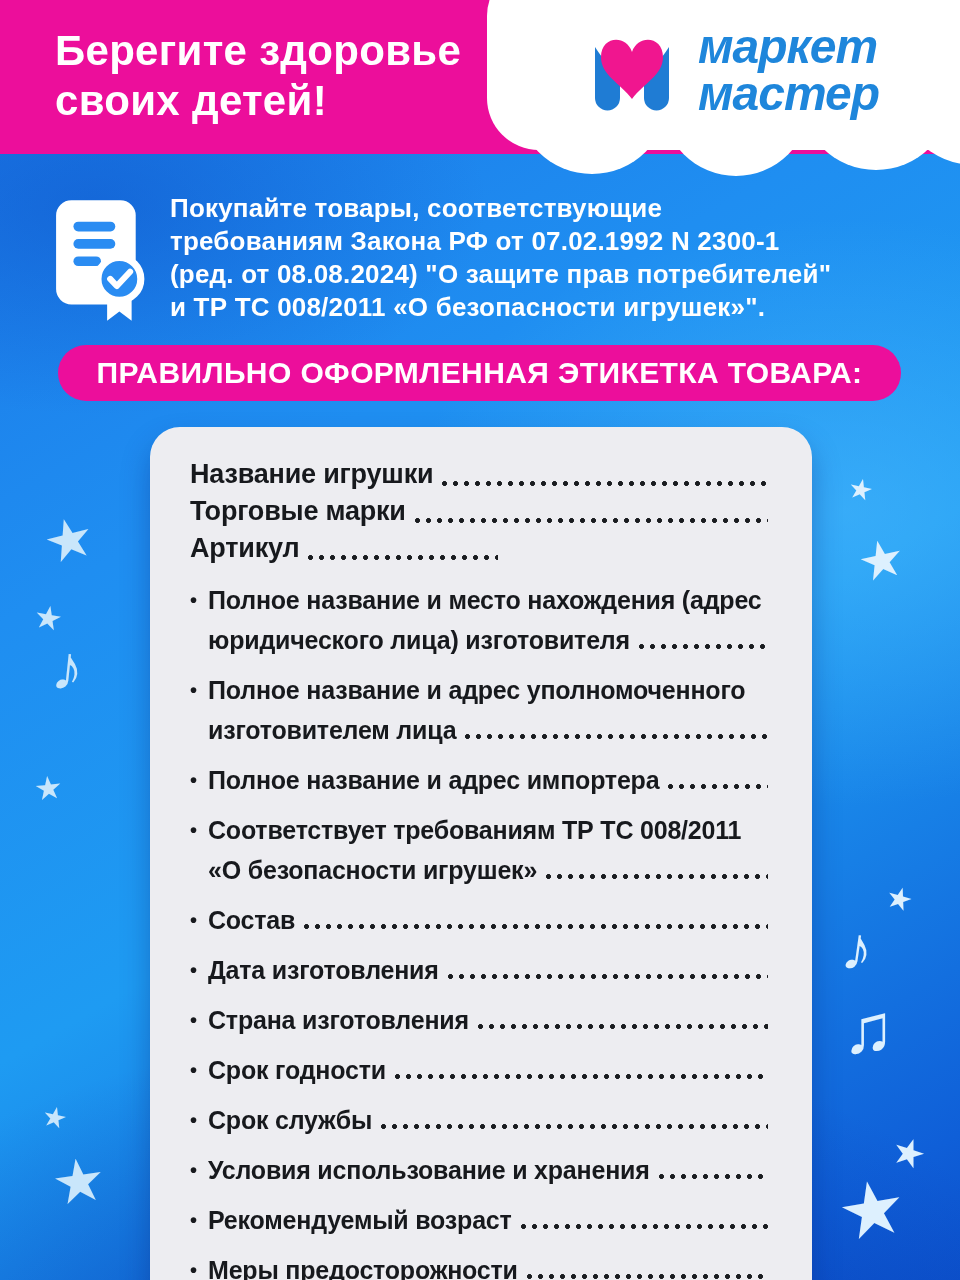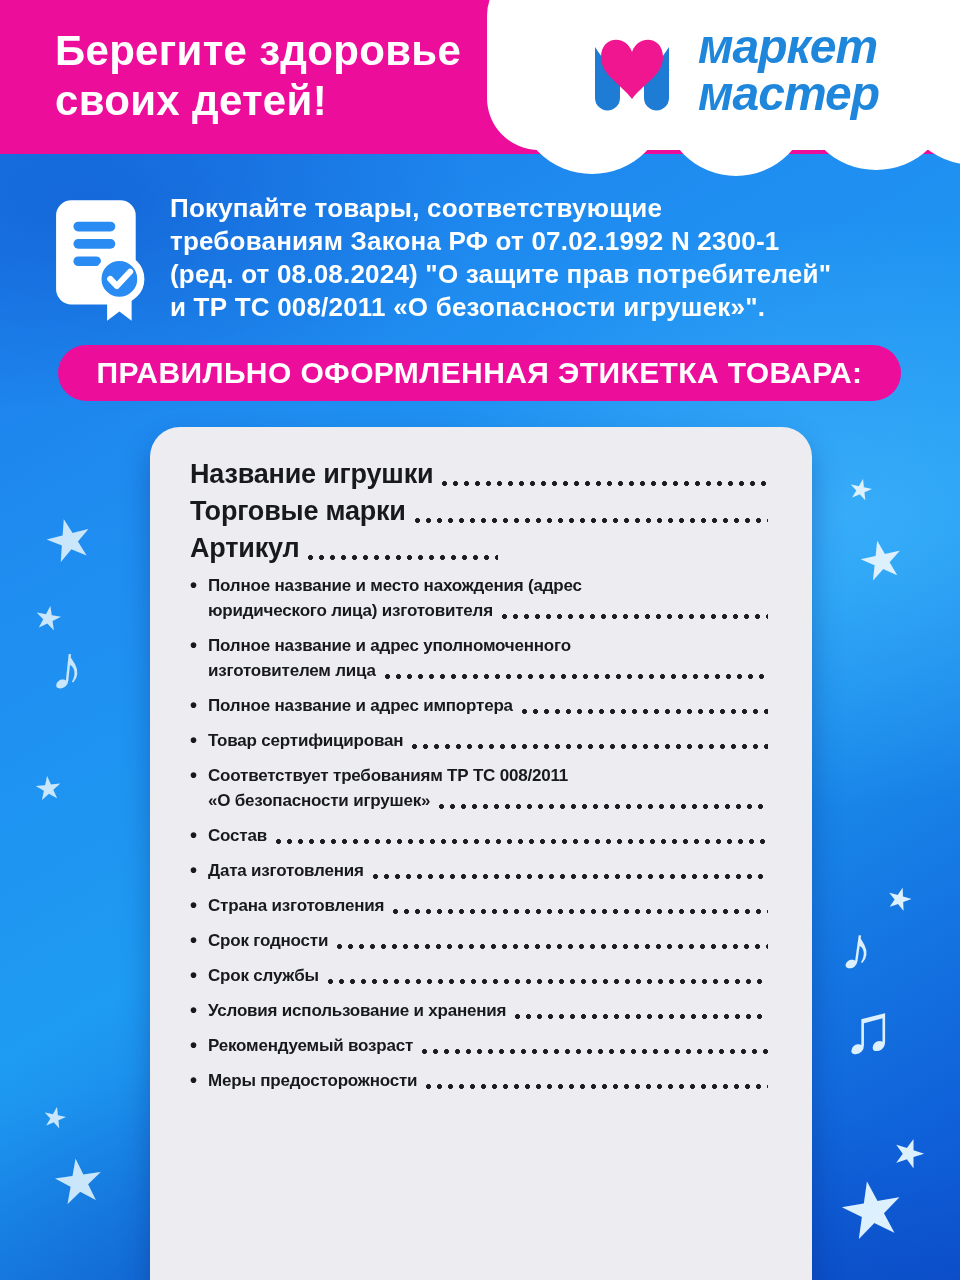--- a/index.html
+++ b/index.html
@@ -36,21 +36,21 @@
   
   .card{position:absolute;left:150px;top:427px;width:662px;height:976px;background:#EDEDF1;border-radius:30px;
     box-shadow:0 16px 28px rgba(8,35,120,.35);z-index:2;padding:0;box-sizing:border-box;}
   .card-head{position:absolute;left:40px;right:44px;top:26px;}
   .hrow{display:flex;align-items:flex-end;height:37px;}
   .hlabel{font-weight:700;font-size:27px;color:#17191d;white-space:nowrap;letter-spacing:-.2px;}
   .card-list{position:absolute;left:40px;right:44px;top:146px;}
   .item{margin-top:10px;}
   .item:first-child{margin-top:0;}
   .l1,.l2{display:flex;align-items:flex-end;line-height:25px;}
-  .l1 .txt,.l2 .txt{font-weight:700;font-size:17px;color:#17191d;white-space:nowrap;letter-spacing:-.2px;}
+  .l1 .txt,.l2 .txt{font-weight:700;font-size:25px;color:#17191d;white-space:nowrap;letter-spacing:-.2px;margin-top:15px;}
   .l1 .txt{padding-left:18px;position:relative;}
   .l1 .txt::before{content:"•";position:absolute;left:0;font-size:20px;}
   .l2{margin-left:18px;}
   .leader{flex:1 1 auto;height:5px;margin-left:9px;margin-bottom:4px;
     background-image:radial-gradient(circle at 2.5px 2.5px,#1a1c20 2.2px,transparent 2.6px);
     background-size:11px 5px;background-repeat:repeat-x;}
   .leader.short{flex:0 0 190px;}
   
   .marks-row{position:absolute;left:36px;right:32px;bottom:12px;height:100px;display:flex;align-items:center;justify-content:space-between;}
   .age-svg{width:86px;height:86px;}
@@ -145,26 +145,20 @@
             <span class="txt">Полное название и адрес уполномоченного</span>
           </div>
           <div class="l2">
             <span class="txt">изготовителем лица</span>
             <span class="leader"></span>
           </div>
         </div>
         <div class="item">
           <div class="l1">
             <span class="txt">Полное название и адрес импортера</span>
-            <span class="leader"></span>
-          </div>
-        </div>
-        <div class="item">
-          <div class="l1">
-            <span class="txt">Товар сертифицирован</span>
             <span class="leader"></span>
           </div>
         </div>
         <div class="item">
           <div class="l1">
             <span class="txt">Соответствует требованиям ТР ТС 008/2011</span>
           </div>
           <div class="l2">
             <span class="txt">«О безопасности игрушек»</span>
             <span class="leader"></span>

